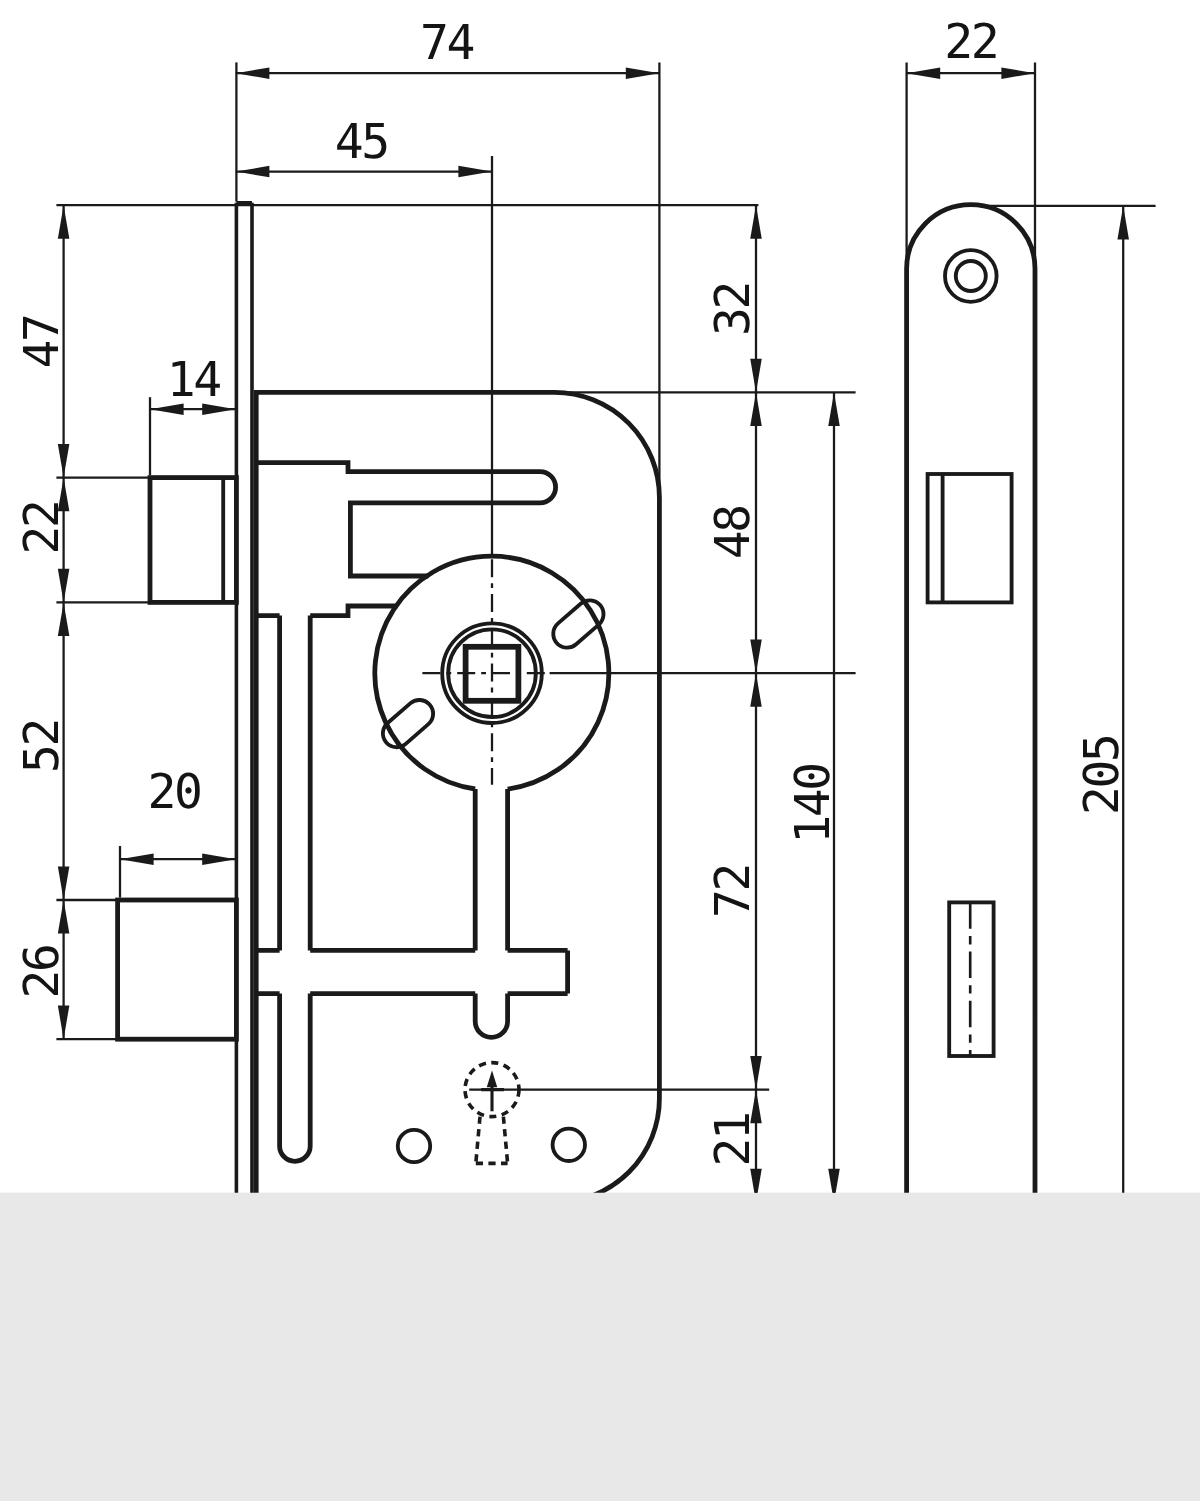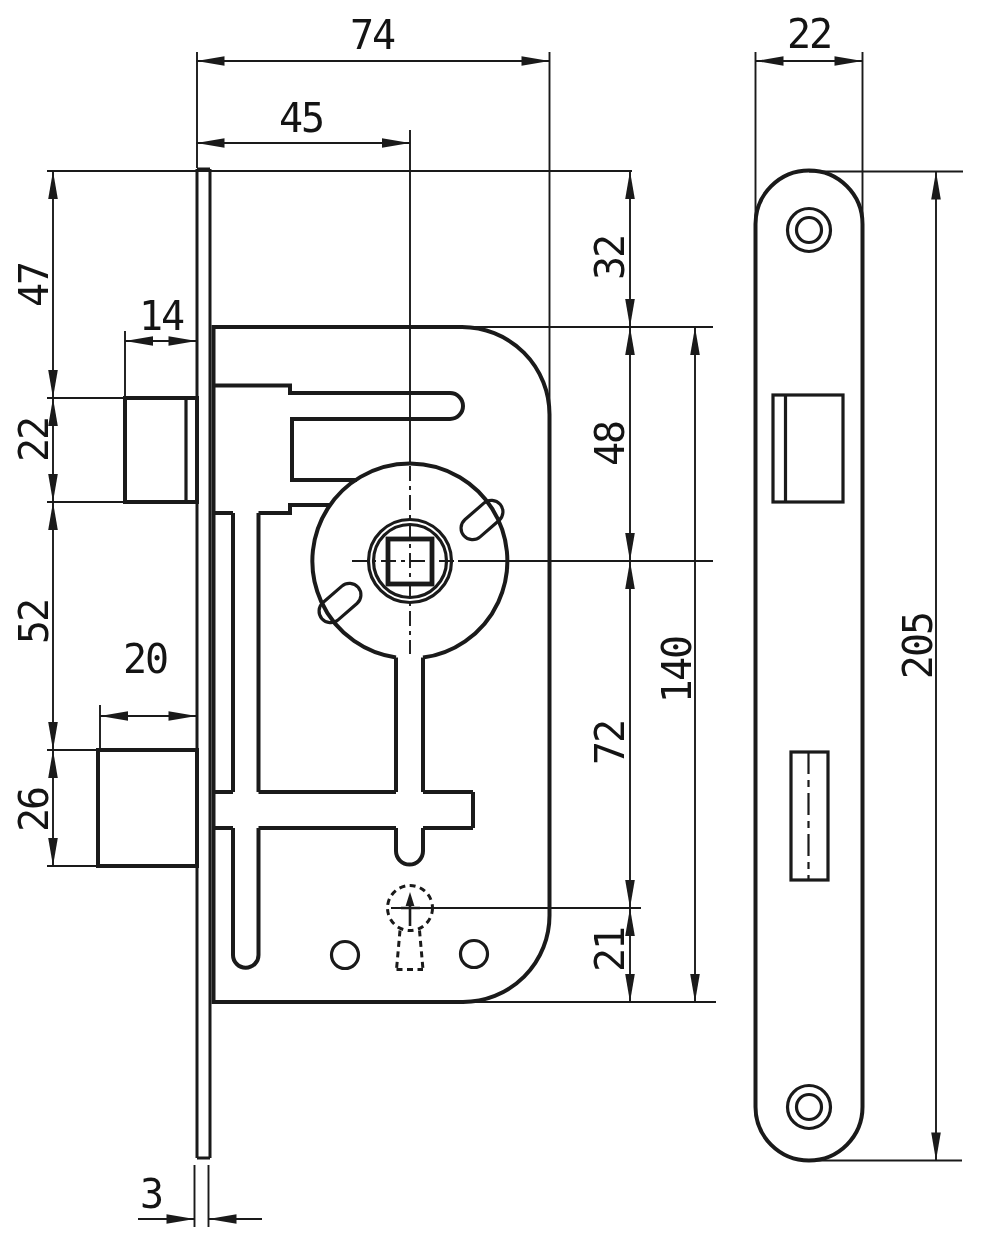--- a/index.html
+++ b/index.html
@@ -1,17 +1,17 @@
 <!DOCTYPE html>
 <html><head>
 <meta charset="utf-8">
 <style>
   html,body{margin:0;padding:0;background:#e8e8e8;}
   .sheet{
-    width:1000px;height:1251px;background:#ffffff;position:relative;margin:0 auto;
+    width:1000px;height:994px;background:#ffffff;position:relative;margin:0 auto;
     font-family:"DejaVu Sans Mono","Liberation Mono",monospace;
   }
   svg{display:block;width:1000px;height:1251px;}
   .obj{stroke:#1a1a1a;stroke-width:4;fill:none;stroke-linecap:butt;stroke-linejoin:miter;}
   .obj2{stroke:#1a1a1a;stroke-width:3.2;fill:none;}
   .strip{stroke:#1a1a1a;stroke-width:3;fill:none;}
   .sq{stroke:#1a1a1a;stroke-width:4.8;fill:none;}
   .thin{stroke:#1a1a1a;stroke-width:1.9;fill:none;}
   .cl{stroke:#1a1a1a;stroke-width:1.9;fill:none;stroke-dasharray:15 5 4 5;}
   .dash{stroke:#1a1a1a;stroke-width:3;fill:none;stroke-dasharray:6 4.5;}

